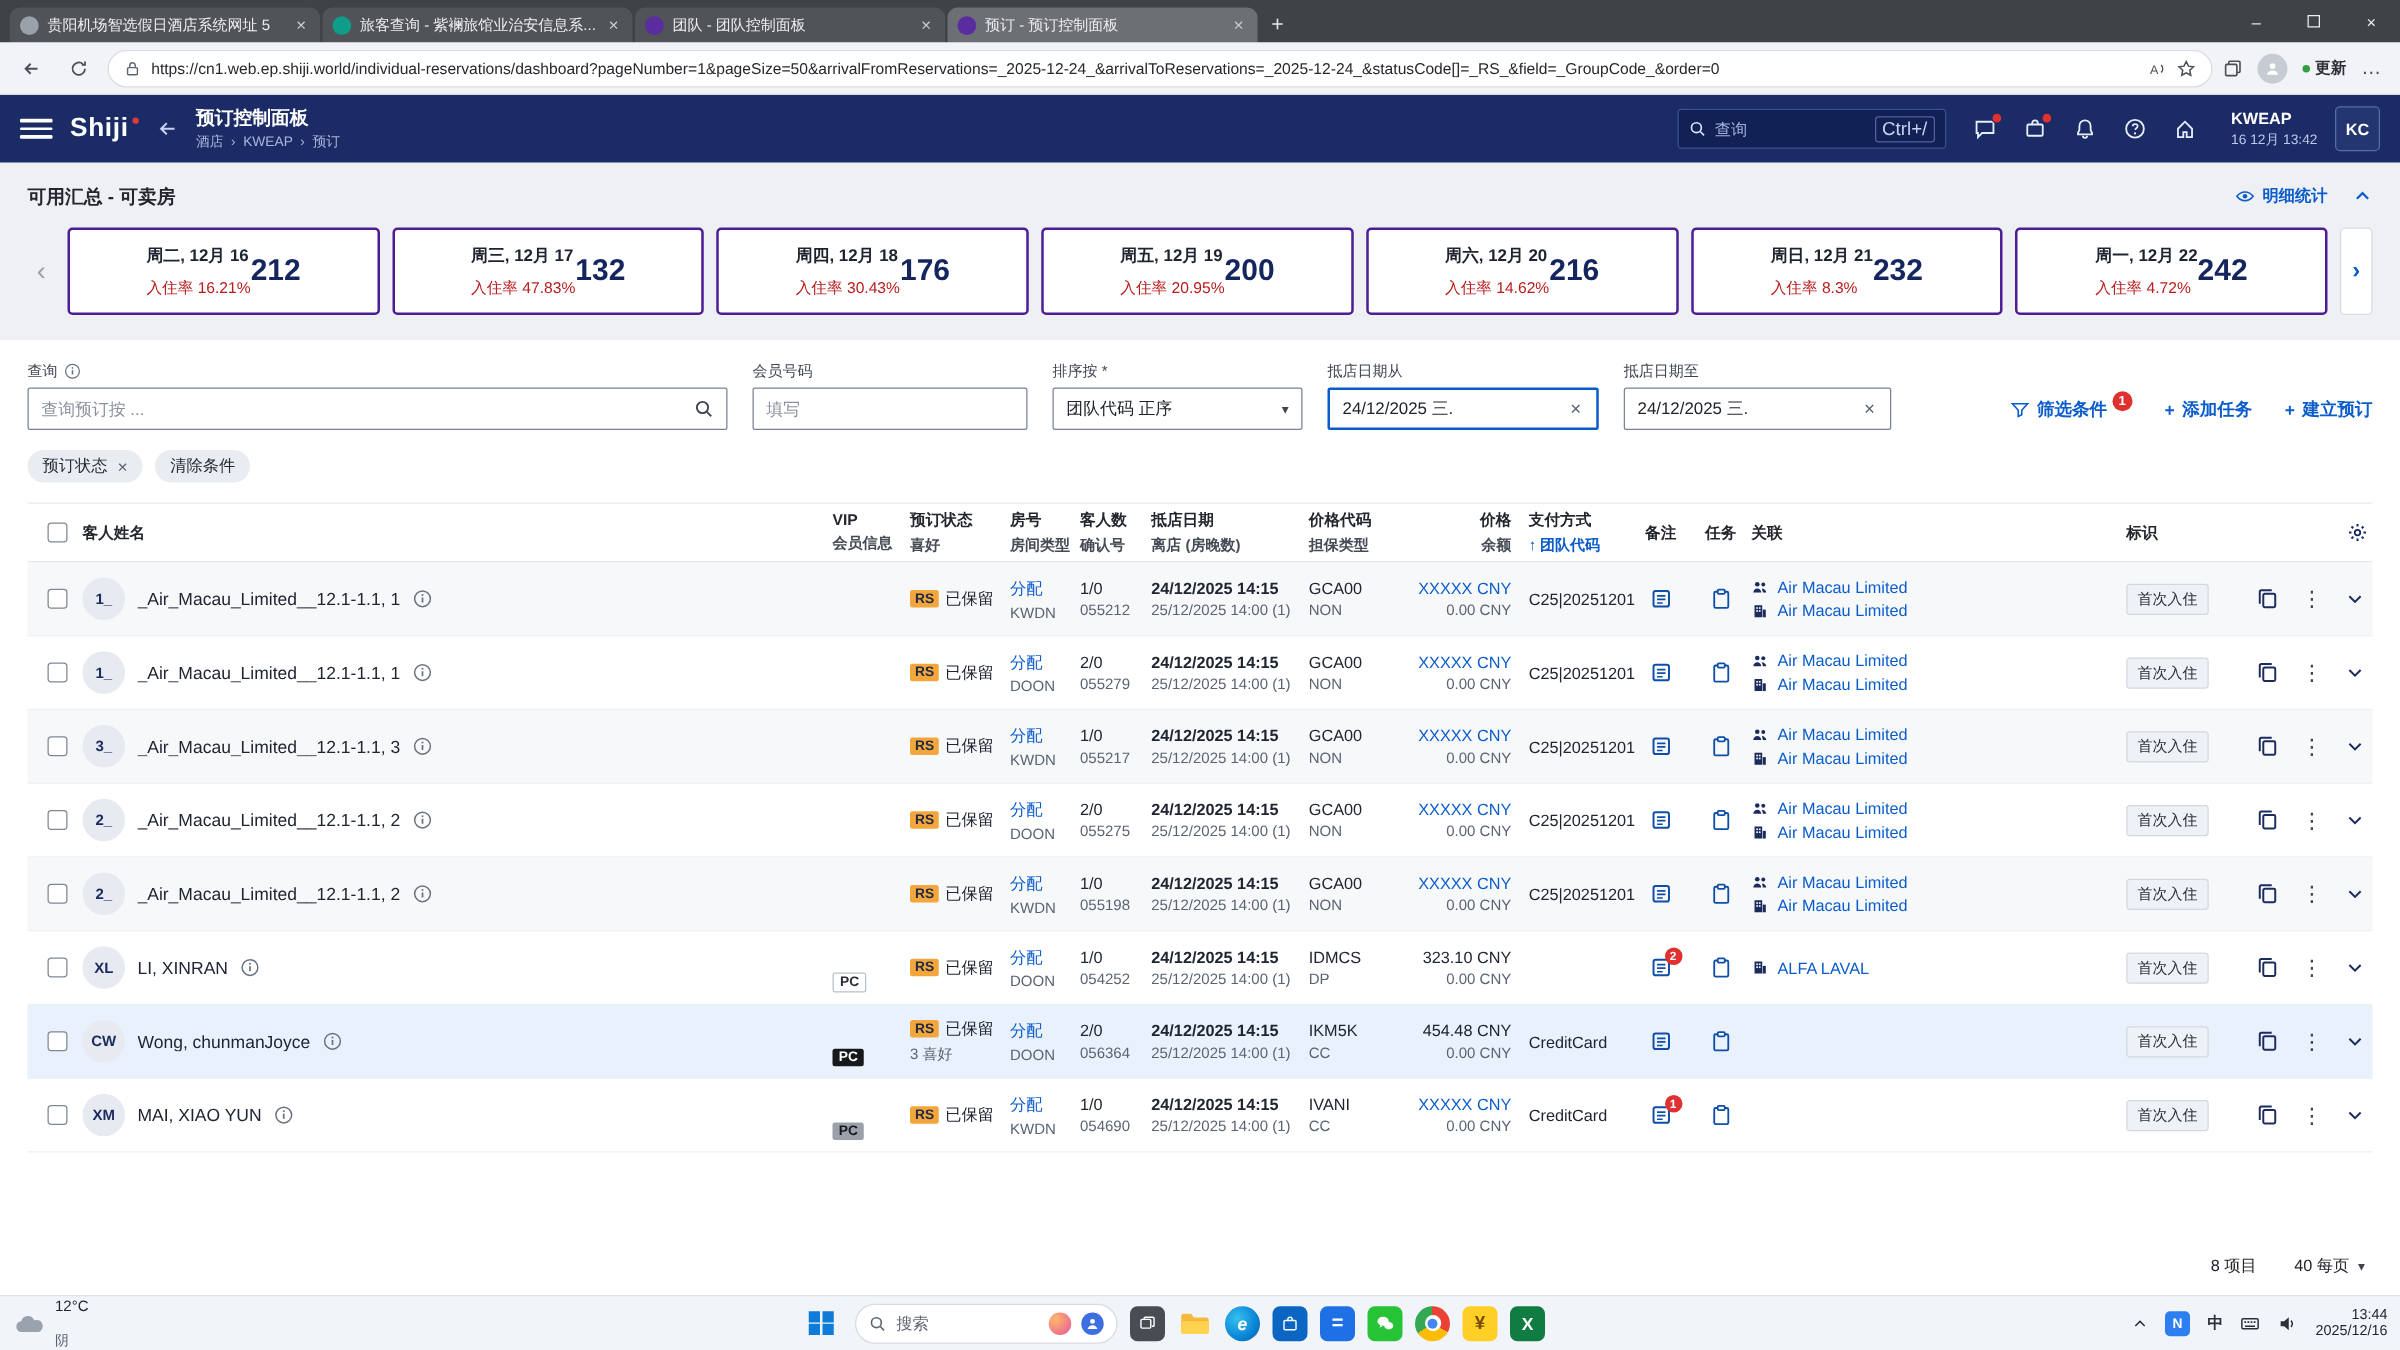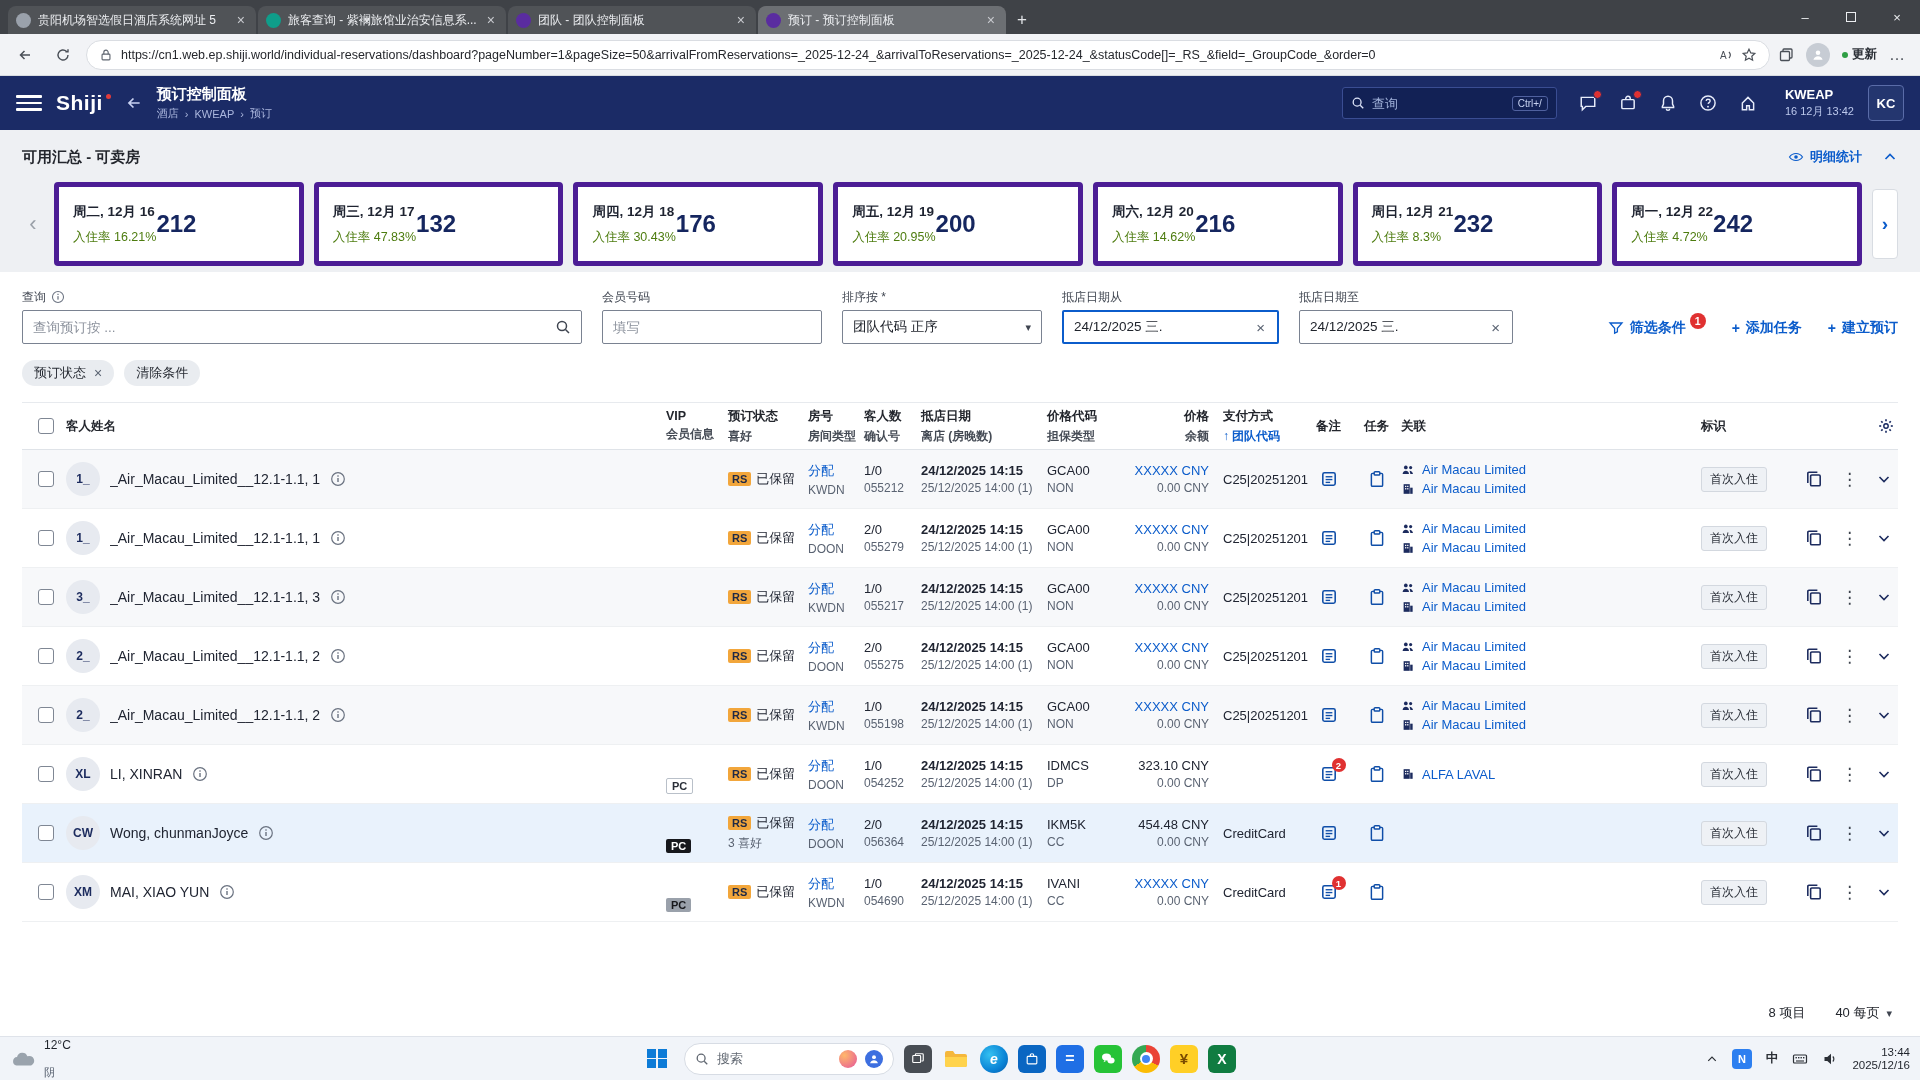--- a/index.html
+++ b/index.html
@@ -41,42 +41,42 @@
   .logo{font-size:21px;font-weight:bold;letter-spacing:.5px;position:relative;padding-right:8px}
   .logo-dot{position:absolute;top:3px;right:0;width:5px;height:5px;border-radius:50%;background:#e23b3b}
   .hdr-back{color:#c9d2f2}
   .title-block{display:flex;flex-direction:column;gap:2px}
   .page-title{font-size:15px;font-weight:bold}
   .breadcrumb{font-size:11px;color:#aab6dd;display:flex;gap:6px;align-items:center}
   .hdr-spacer{flex:1}
   .hdr-search{width:215px;height:32px;background:#122155;border:1px solid #3a4d92;border-radius:3px;display:flex;align-items:center;padding:0 8px;gap:7px}
   .hdr-search input{flex:1;background:transparent;border:none;outline:none;color:#dfe6fa;font-size:13px;min-width:0}
   .hdr-search input::placeholder{color:#9fb0d8}
-  .kbd{border:1px solid #50619f;border-radius:3px;color:#c7d2f0;font-size:10px;padding:1px 5px;white-space:nowrap}
+  .kbd{border:1px solid #50619f;border-radius:3px;color:#c7d2f0;font-size:15px;padding:1px 5px;white-space:nowrap}
   .hdr-icons{display:flex;align-items:center;gap:22px;margin:0 8px;color:#e8edfb}
   .hdr-icon{position:relative}
   .dot-badge{position:absolute;top:-4px;right:-5px;width:9px;height:9px;border-radius:50%;background:#e03131;border:1.5px solid #1b2b66}
   .prop-block{display:flex;flex-direction:column;align-items:flex-start;gap:2px;margin-left:6px}
   .prop-code{font-size:13px;font-weight:bold}
   .prop-time{font-size:11px;color:#bcc8ec}
   .hdr-avatar{width:36px;height:36px;border-radius:4px;background:#24366f;border:1px solid #5a6ca8;display:flex;align-items:center;justify-content:center;font-size:13px;font-weight:bold}
 
   
   #avail{height:142px;padding:14px 22px 0}
   .avail-top{display:flex;align-items:center;justify-content:space-between;height:26px}
   .avail-title{font-size:15px;font-weight:bold;color:#23262d}
   .avail-right{display:flex;align-items:center;gap:20px}
   .detail-link{display:flex;align-items:center;gap:6px;color:#0b5ccb;font-size:13px;font-weight:bold}
   .cards-row{display:flex;align-items:center;gap:10px;margin-top:12px}
   .cards-arrow{width:22px;height:70px;display:flex;align-items:center;justify-content:center;font-size:22px;color:#9aa0a8}
   .cards-arrow.right{width:26px;background:#fff;border:1px solid #d8dce2;border-radius:4px;color:#0b5ccb;font-weight:bold;font-size:19px}
-  .day-card{flex:1;height:84px;background:#fff;border:5px solid #4c1d95;border-radius:4px;padding:11px 14px;display:flex;justify-content:flex-start;align-items:center}
+  .day-card{flex:1;height:70px;background:#fff;border:2px solid #4c1d95;border-radius:4px;padding:11px 14px;display:flex;justify-content:center;align-items:center}
   .d-left{display:flex;flex-direction:column;gap:8px}
   .d-date{font-size:13.5px;font-weight:bold;color:#1e2330}
-  .d-occ{font-size:12.5px;color:#4d7c0f}
+  .d-occ{font-size:12.5px;color:#b91c1c}
   .d-count{font-size:24px;font-weight:bold;color:#15265f}
 
   
   #panel{background:#fff;height:764px;padding:18px 22px 0;position:relative}
   .filters{display:flex;gap:20px}
   .fgroup{display:flex;flex-direction:column}
   .flabel{font-size:12px;color:#3f4550;margin-bottom:6px;display:flex;align-items:center;gap:5px;height:14px}
   .finput{height:34px;border:1px solid #7a8291;border-radius:2px;font-size:13.5px;padding:0 10px;color:#20242c;display:flex;align-items:center;position:relative;background:#fff}
   .finput input{border:none;outline:none;flex:1;font-size:13.5px;color:#20242c;min-width:0;background:transparent}
   .finput input::placeholder{color:#8b919c}

